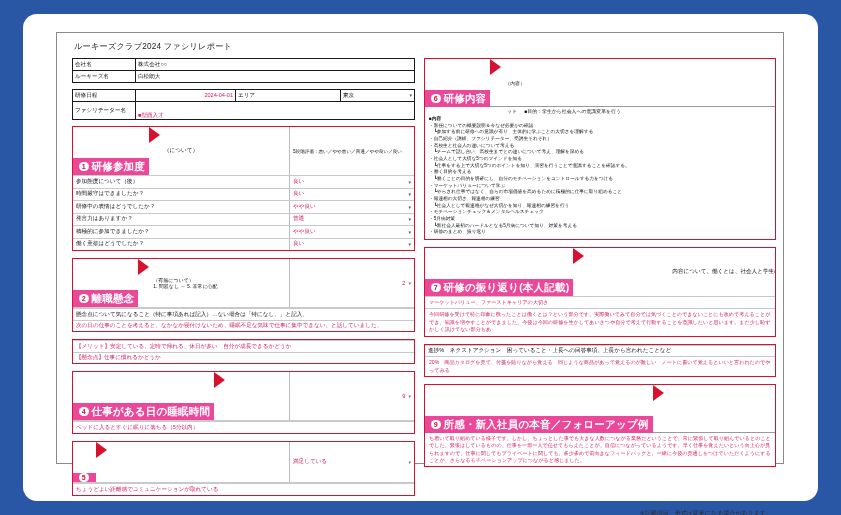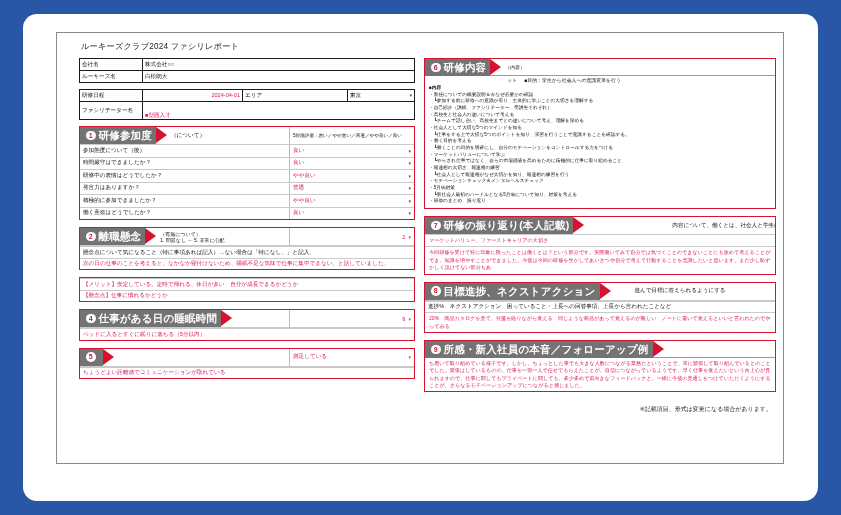--- a/index.html
+++ b/index.html
@@ -25,21 +25,21 @@
   }
   .sheet {
     position: absolute;
     left: 33px;
     top: 18px;
     width: 728px;
     height: 432px;
     border: 1px solid #8a8a8a;
     box-sizing: border-box;
     background: #fff;
-    padding: 6px 7px 6px 22px;
+    padding: 6px 7px 6px 15px;
   }
   .doc-title {
     font-size: 8.2px;
     color: #1b1b1b;
     margin: 2px 0 6px 2px;
     letter-spacing: .2px;
     font-weight: 400;
   }
   .columns {
     display: flex;
@@ -83,32 +83,33 @@
     box-sizing: border-box;
   }
   .sec-head {
     display: flex;
     align-items: stretch;
     border-bottom: 1px solid #c9c9c9;
     position: relative;
     min-height: 17px;
   }
   .banner {
-    background: #737373;
+    background: #ec4899;
     color: #fff;
     font-weight: bold;
     font-size: 10.5px;
     line-height: 17px;
     padding: 0 4px 0 6px;
     white-space: nowrap;
     position: relative;
     z-index: 3;
     display: flex;
     align-items: center;
     letter-spacing: .2px;
+    margin-top: 31px;
   }
   .banner .num {
     display: inline-block;
     width: 9.5px; height: 9.5px;
     border-radius: 50%;
     background: #fff;
     color: #d6122f;
     font-size: 7px;
     line-height: 9.5px;
     text-align: center;
@@ -434,30 +435,20 @@
             <div class="banner-tip"></div>
             <div class="head-rest">
               <span class="sub" style="padding-left:100px">内容について、働くとは、社会人と学生の違い、</span>
             </div>
           </div>
           <div class="para nb">マーケットバリュー、ファーストキャリアの大切さ</div>
           <div class="para">今回研修を受けて特に印象に残ったことは働くとは？という部分です。実際働いてみて自分では気づくことのできないことにも改めて考えることができ、知識を増やすことができました。今後は今回の研修を生かしてあいさつや自分で考えて行動することを意識したいと思います。まだ少し恥ずかしく訊けてない部分もあ</div>
         </div>
 
         <div class="sec">
-          <div class="sec-head">
-            <div class="banner">
-              <span class="num">8</span>
-              <span>目標進捗、ネクストアクション</span>
-            </div>
-            <div class="banner-tip"></div>
-            <div class="head-rest">
-              <span class="sub" style="padding-left:36px">進んで目標に答えられるようにする</span>
-            </div>
-          </div>
           <div class="textline">進捗%　ネクストアクション　困っていること・上長への回答事項、上長から言われたことなど</div>
           <div class="para">20%　商品カタログを見て、付箋を貼りながら覚える　同じような商品があって覚えるのが難しい　ノートに書いて覚えるといいと言われたのでやってみる</div>
         </div>
 
         <div class="sec">
           <div class="sec-head" style="border-bottom:none">
             <div class="banner">
               <span class="num">9</span>
               <span>所感・新入社員の本音／フォローアップ例</span>
             </div>

